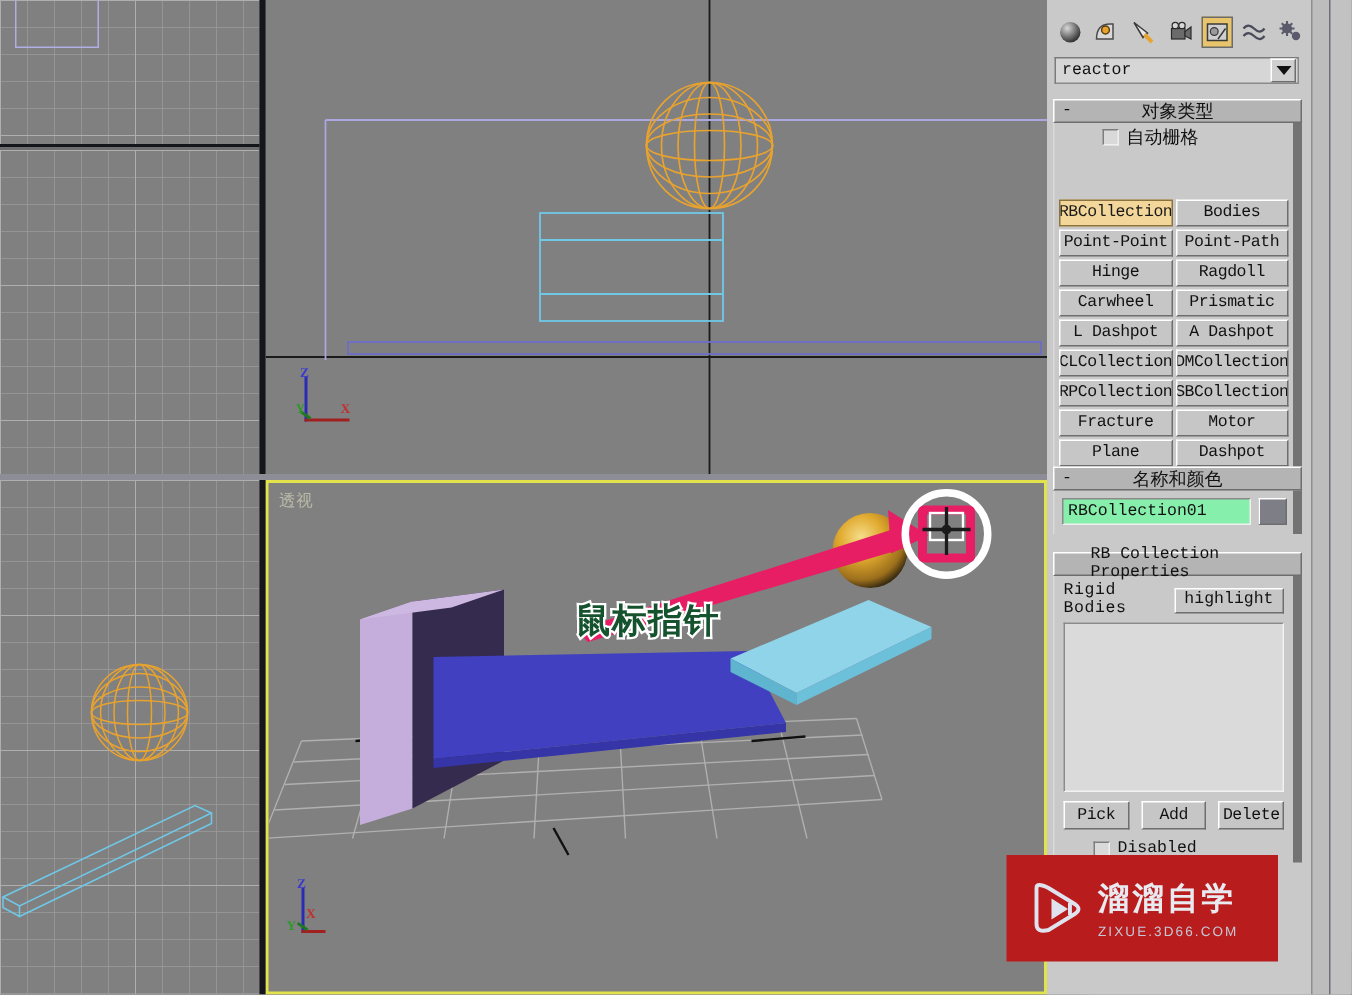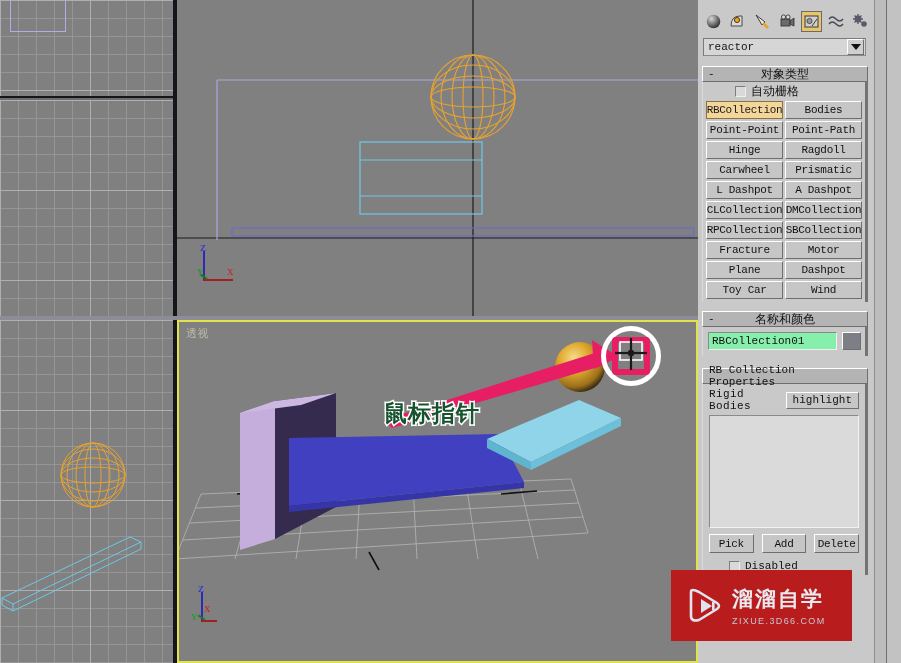--- a/index.html
+++ b/index.html
@@ -83,28 +83,28 @@
   .tri-down { width: 0; height: 0; border-left: 5px solid transparent; border-right: 5px solid transparent; border-top: 6px solid #111; }
 
   .rollout { position: absolute; left: 4px; width: 166px; }
   .rollout-head {
     height: 16px; background: #b4b4b4;
     border: 1px solid #ffffff; border-right-color: #6e6e6e; border-bottom-color: #6e6e6e;
     display: flex; align-items: center; position: relative;
   }
   .rollout-head .minus { position: absolute; left: 5px; font-size: 11px; font-family: "Liberation Mono", monospace; color: #111; line-height: 14px; }
   .rollout-head .title { width: 100%; text-align: center; font-size: 12px; color: #111; font-family: "Liberation Sans", sans-serif; }
-  .rollout-head .title.mono { font-family: "Liberation Mono", monospace; font-size: 11px; text-align: left; padding-left: 6px; }
-  .rollout-body { background: #c9c9c9; border-left: 1px solid #dadada; border-right: 3px solid #737373; }
+  .rollout-head .title.mono { font-family: "Liberation Mono", monospace; font-size: 11px; text-align: left; padding-left: 24px; }
+  .rollout-body { background: #c9c9c9; border-left: 1px solid #dadada; border-right: 6px solid #737373; }
 
   .chk-row { display: flex; align-items: center; height: 18px; padding-left: 32px; }
   .chkbox { width: 11px; height: 11px; background: #d9d9d9; border: 1px solid #7d7d7d; border-right-color:#efefef; border-bottom-color:#efefef; margin-right: 5px; }
   .chk-label { font-size: 12px; color: #111; }
 
-  .btn-grid { display: grid; grid-template-columns: 1fr 1fr; gap: 2px; padding: 1px 3px 3px 3px; }
+  .btn-grid { display: grid; grid-template-columns: 1fr 1fr; gap: 2px; padding: 1px 3px 3px 3px; margin-top: 32px; }
   .mbtn {
     height: 18px; background: #c6c6c6;
     border: 1px solid #ffffff; border-right-color: #6e6e6e; border-bottom-color: #6e6e6e;
     display: flex; align-items: center; justify-content: center;
     font-family: "Liberation Mono", monospace; font-size: 11px; color: #111;
     letter-spacing: -0.3px; white-space: nowrap; overflow: hidden;
   }
   .mbtn.sel { background: #f3d79a; border: 1px solid #8a7340; color: #1a1a1a; }
 
   

